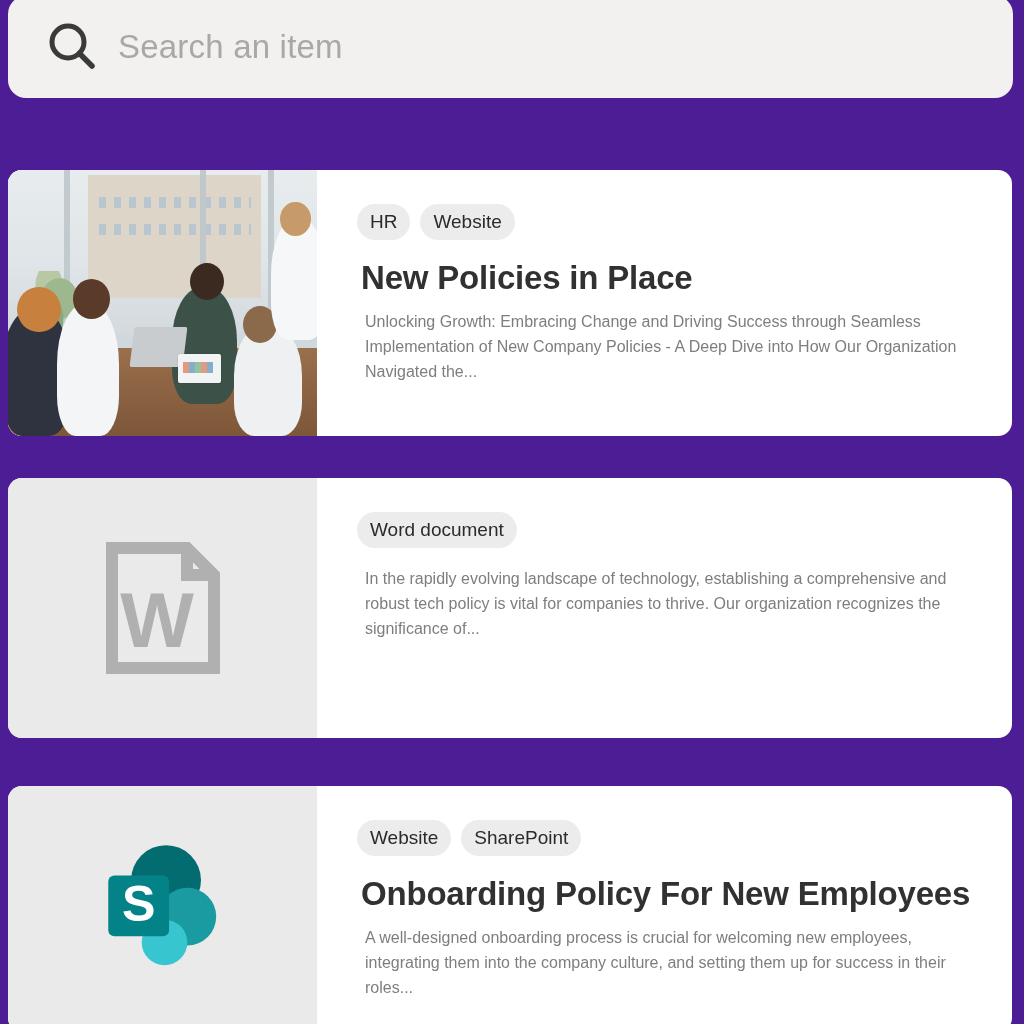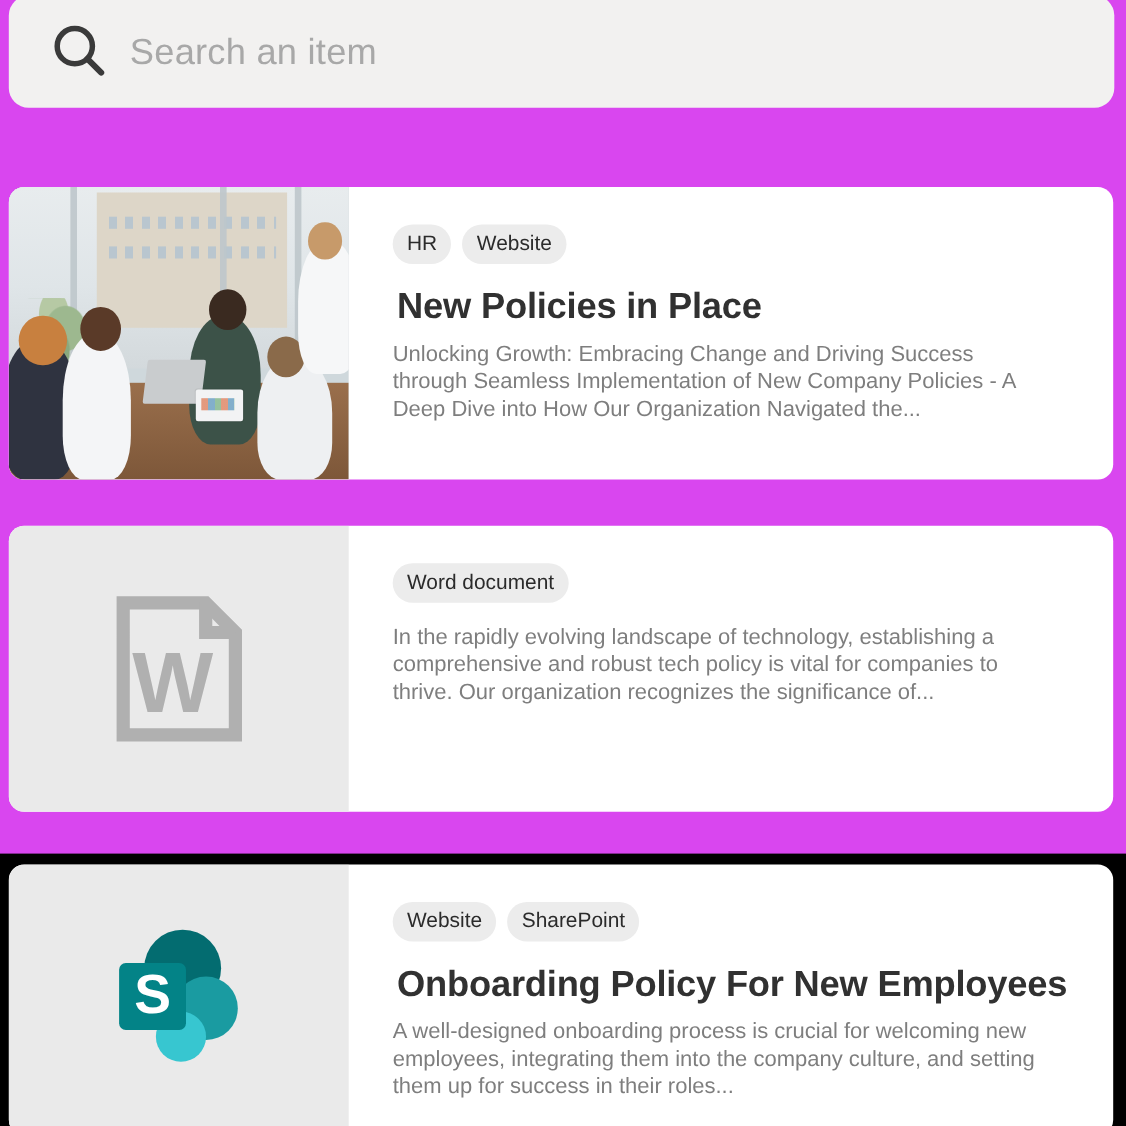--- a/index.html
+++ b/index.html
@@ -2,21 +2,21 @@
 <html><head>
 <meta charset="utf-8">
 <style>
   html, body {
     margin: 0; padding: 0;
     width: 1024px; height: 1024px;
     background: #000;
     font-family: "Liberation Sans", sans-serif;
     overflow: hidden;
   }
-  #app { position: relative; width: 1024px; height: 776px; background: #d946ef; }
+  #app { position: relative; width: 1024px; height: 1024px; background: #4c1d95; }
 
   
   .search-bar {
     position: absolute;
     left: 8px; top: -4px;
     width: 1005px; height: 102px;
     background: #f2f1f0;
     border-radius: 18px;
     display: flex; align-items: center;
     box-sizing: border-box;
@@ -76,24 +76,24 @@
   .card-title {
     font-size: 33px;
     font-weight: bold;
     color: #313131;
     margin: 0 0 13px 4px;
     letter-spacing: -0.2px;
     white-space: nowrap;
   }
 
   .card-desc {
-    font-size: 20px;
+    font-size: 16px;
     line-height: 24.8px;
     color: #7e7e7e;
-    margin: 0;
+    margin: 8px;
     max-width: 600px;
   }
 
   
   .photo { position: absolute; inset: 0; background: #cfd8dc; }
   .ph-sky {
     position: absolute; left: 0; top: 0; right: 0; height: 62%;
     background:
       linear-gradient(180deg, #e8ecee 0%, #dfe5e8 55%, #d3d9dc 100%);
   }

